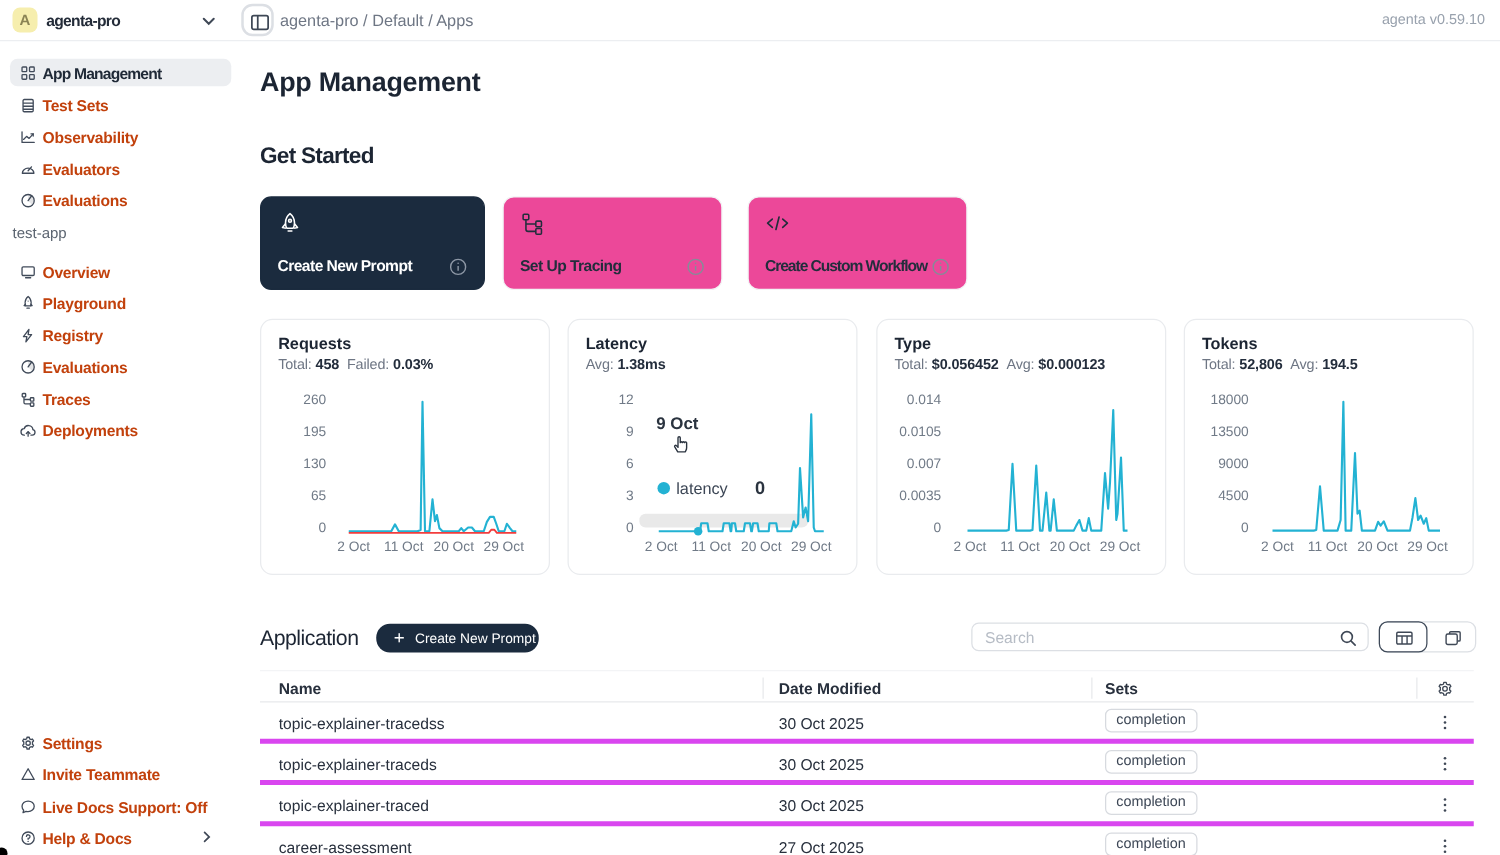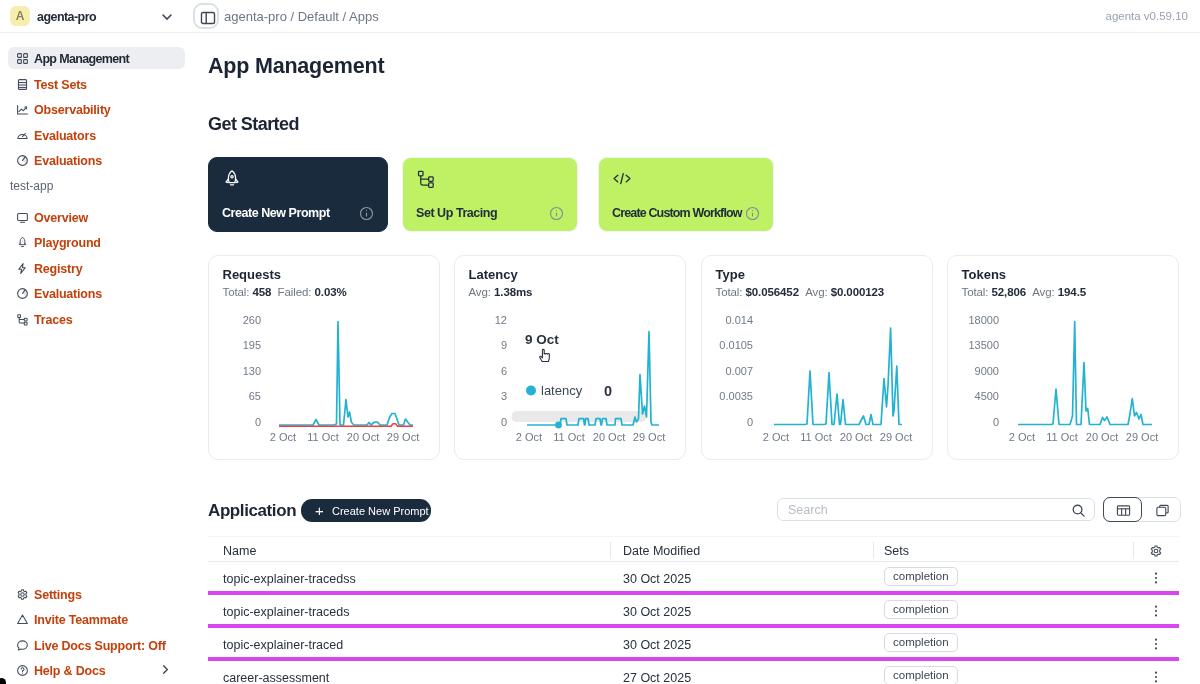--- a/index.html
+++ b/index.html
@@ -27,37 +27,37 @@
 .sitem.active { background:#eceef1; color:#1f2937; font-weight:700; letter-spacing:-0.65px; }
 .sitem .ic { position:absolute; left:7.5px; top:4.5px; width:13px; height:13px; color:#414b5a; }
 .sitem .lbl { position:absolute; left:26px; top:4.5px; line-height:15px; white-space:nowrap; }
 .sitem .rchev { position:absolute; right:14px; top:5px; width:11px; height:11px; color:#3f4856; }
 .sgroup { position:absolute; left:10px; font-size:12px; color:#5b6470; }
 
 .h1 { position:absolute; left:208px; top:54px; font-size:21.5px; font-weight:700; letter-spacing:-0.2px; color:#1c2533; }
 .h2 { position:absolute; left:208px; top:113.5px; font-size:18px; font-weight:700; letter-spacing:-0.55px; color:#1c2533; }
 
 .gcard { position:absolute; top:157px; width:180px; height:75px; border-radius:9px;
-  background:#bef264; border:1px solid #f0f1f3; }
+  background:#ec4899; border:1px solid #f0f1f3; }
 .gcard.dark { background:#1b2b3e; border-color:#1b2b3e; color:#fff; }
 .gcard .gic { position:absolute; left:13px; top:10.5px; width:20px; height:20px; }
 .gcard .gt { position:absolute; left:13px; top:48px; font-size:12.5px; font-weight:700; letter-spacing:-0.45px; white-space:nowrap; }
 .gcard.light .gt { color:#232d3c; }
 .gcard.light .inf { color:#848c98; }
 .gcard .inf { position:absolute; right:13px; top:48px; width:15px; height:15px; color:#9aa2ad; }
 .gcard.dark .inf { color:#8d97a5; }
 
 .ccard { position:absolute; top:255px; width:232px; height:205px; border-radius:10px;
   background:#fff; border:1px solid #e9ebee; }
 .ccard .ct { position:absolute; left:13.5px; top:11px; font-size:13px; font-weight:700; color:#1c2533; }
 .ccard .cs { position:absolute; left:13.5px; top:30px; font-size:11.5px; letter-spacing:-0.1px; color:#6e7684; }
 .ccard .cs b { color:#232d3c; }
 .ccard svg.plot { position:absolute; left:0; top:55px; }
 
-.h3 { position:absolute; left:208px; top:501px; font-size:17px; font-weight:700; letter-spacing:-0.4px; color:#1c2533; }
+.h3 { position:absolute; left:208px; top:501px; font-size:17px; font-weight:400; letter-spacing:-0.4px; color:#1c2533; }
 .newbtn { position:absolute; left:301px; top:499px; width:130px; height:23px;
   background:#1b2b3e; color:#fff; border-radius:11px; font-size:12px; }
 .newbtn span.pl { position:absolute; left:14px; top:3px; font-size:15px; font-weight:400; }
 .newbtn span.tx { position:absolute; left:31px; top:6px; white-space:nowrap; font-size:11px; }
 .search { position:absolute; left:777px; top:498px; width:318px; height:23px;
   border:1px solid #dcdfe4; border-radius:6px; background:#fff; }
 .search .ph { position:absolute; left:10px; top:4px; font-size:12.5px; color:#b6bcc5; }
 .search svg { position:absolute; right:8px; top:4px; color:#3f4856; }
 .seg { position:absolute; left:1103px; top:497px; width:78px; height:25px;
   border:1px solid #dcdfe4; border-radius:7px; background:#fff; }
@@ -65,21 +65,21 @@
   border:1.5px solid #3f4a59; border-radius:7px; }
 .seg svg { position:absolute; top:5px; color:#3f4856; }
 .seg .a { box-sizing:border-box; }
 
 .table { position:absolute; left:208px; top:536px; width:971px; }
 .trow { position:relative; height:33px; border-bottom:4px solid #d946ef; font-size:12.5px; }
 .trow .c1 { position:absolute; left:15px; top:10px; color:#28303d; }
 .trow .c2 { position:absolute; left:415px; top:10px; color:#28303d; }
 .trow .c3 { position:absolute; left:676px; top:5px; }
 .trow .dots { position:absolute; left:941px; top:9px; width:14px; height:14px; color:#3f4856; }
-.thead { height:26px; font-weight:400; font-size:12.5px; border-bottom:1px solid #e7e9ec; border-top:1px solid #f3f4f6; color:#2d3642; }
+.thead { height:26px; font-weight:700; font-size:12.5px; border-bottom:1px solid #e7e9ec; border-top:1px solid #f3f4f6; color:#2d3642; }
 .thead .c1 { top:7px; } .thead .c2 { top:7px; } .thead .c3 { top:7px; color:#28303d; }
 .thead .vline { position:absolute; top:5px; width:1px; height:17px; background:#e7e9ec; }
 .tag { display:inline-block; border:1px solid #d7dadf; border-radius:5px; padding:2px 8px 3px;
   font-size:11.5px; color:#3c4655; background:#fff; }
 </style>
 </head>
 <body>
 
 <div class="header">
   <div class="avatar">A</div>
@@ -172,20 +172,28 @@
     <span class="lbl">Evaluations</span>
     </div>
   <div class="sitem" style="top:275px">
     <svg class="ic" viewBox="0 0 16 16" fill="none" stroke="currentColor" stroke-width="1.3">
         <rect x="2.2" y="2.2" width="3.4" height="3.4" rx="0.7"></rect>
         <rect x="10.2" y="6.4" width="3.4" height="3.4" rx="0.7"></rect>
         <rect x="10.2" y="11.4" width="3.4" height="3.4" rx="0.7"></rect>
         <path d="M3.9 5.6v5.4c0 .9.5 1.4 1.4 1.4h4.9M3.9 8.1h6.3"></path>
       </svg>
     <span class="lbl">Traces</span>
+    </div>
+  <div class="sitem" style="top:300px">
+    <svg class="ic" viewBox="0 0 16 16" fill="none" stroke="currentColor" stroke-width="1.3" stroke-linecap="round" stroke-linejoin="round">
+        <path d="M4.3 12.5a3.2 3.2 0 0 1-.2-6.4 4.4 4.4 0 0 1 8.6.9 2.8 2.8 0 0 1-.6 5.5h-1.3"></path>
+        <path d="M8 13.5V9.2"></path>
+        <path d="M6.2 10.8L8 9l1.8 1.8"></path>
+      </svg>
+    <span class="lbl">Deployments</span>
     </div>
   <div class="sitem" style="top:550px">
     <svg class="ic" viewBox="0 0 16 16" fill="none" stroke="currentColor" stroke-width="1.3">
         <path d="M6.9 2.2h2.2l.3 1.5c.5.15 1 .4 1.4.75l1.45-.5 1.1 1.9-1.15 1c.05.25.1.6.1 1.15s-.05.9-.1 1.15l1.15 1-1.1 1.9-1.45-.5c-.4.35-.9.6-1.4.75l-.3 1.5H6.9l-.3-1.5c-.5-.15-1-.4-1.4-.75l-1.45.5-1.1-1.9 1.15-1A5 5 0 0 1 3.7 8c0-.55.05-.9.1-1.15l-1.15-1 1.1-1.9 1.45.5c.4-.35.9-.6 1.4-.75z" stroke-linejoin="round"></path>
         <circle cx="8" cy="8" r="2.1"></circle>
       </svg>
     <span class="lbl">Settings</span>
     </div>
   <div class="sitem" style="top:575px">
     <svg class="ic" viewBox="0 0 16 16" fill="none" stroke="currentColor" stroke-width="1.3" stroke-linejoin="round">

